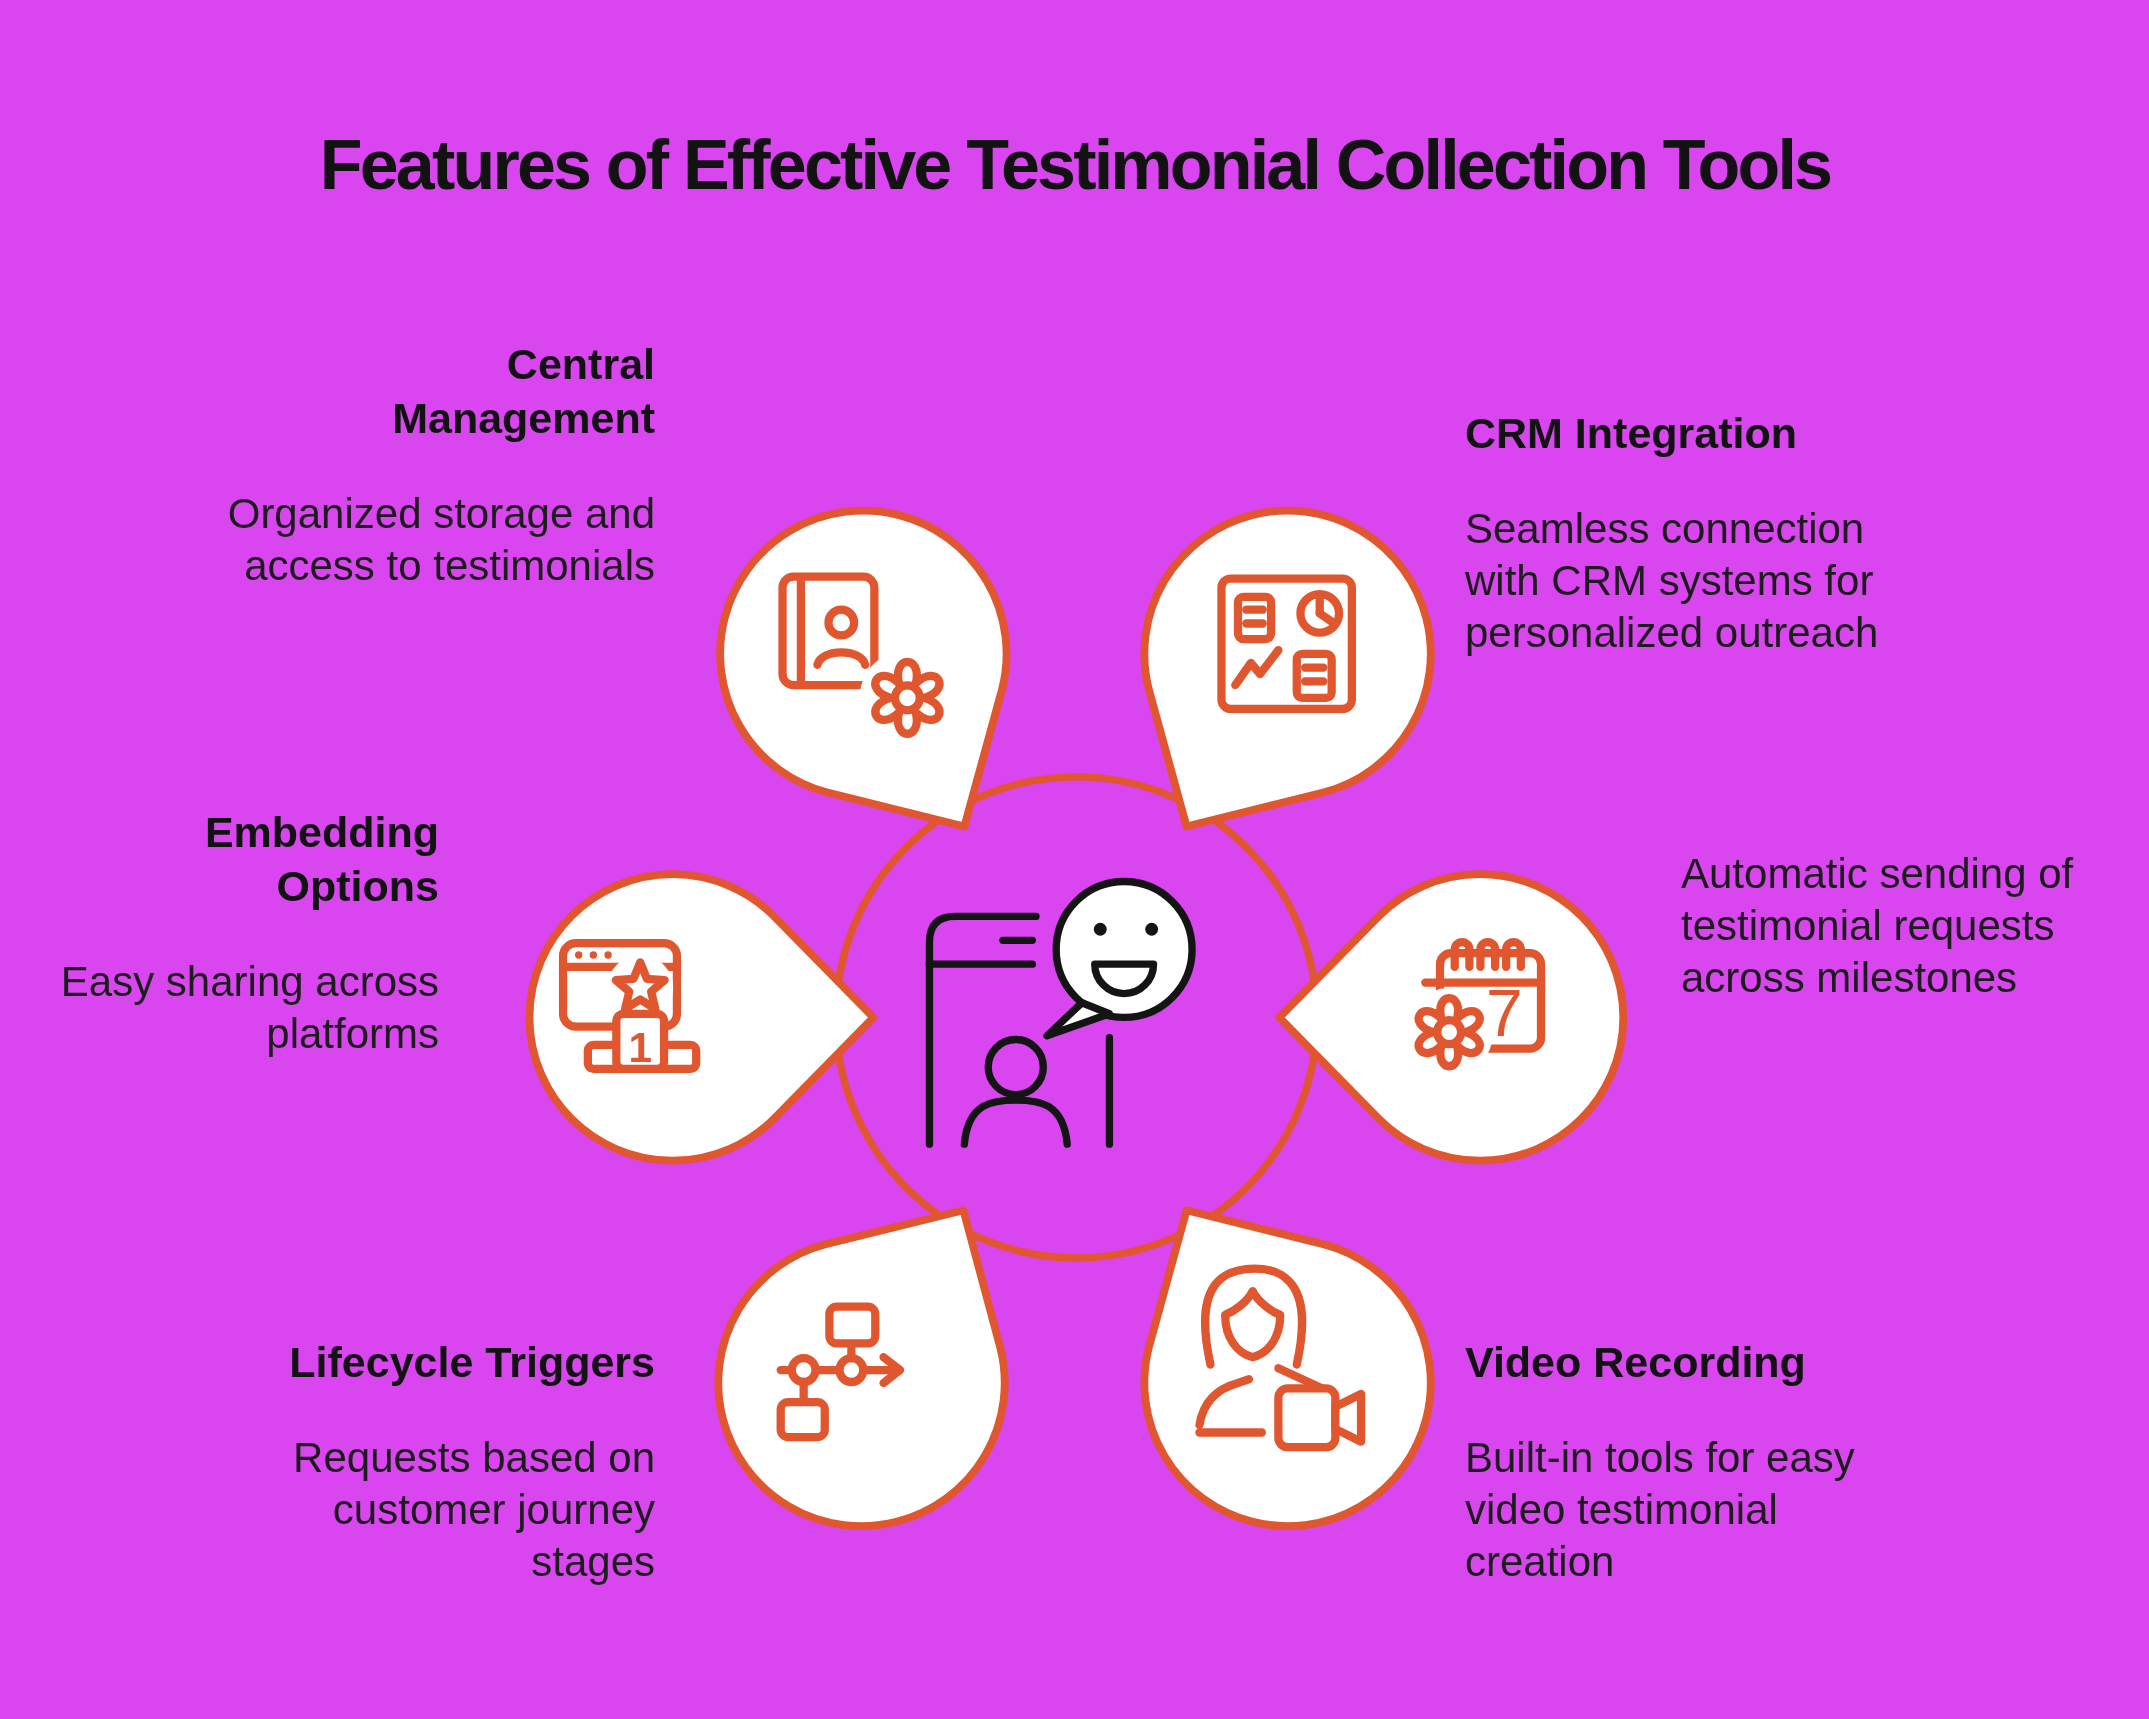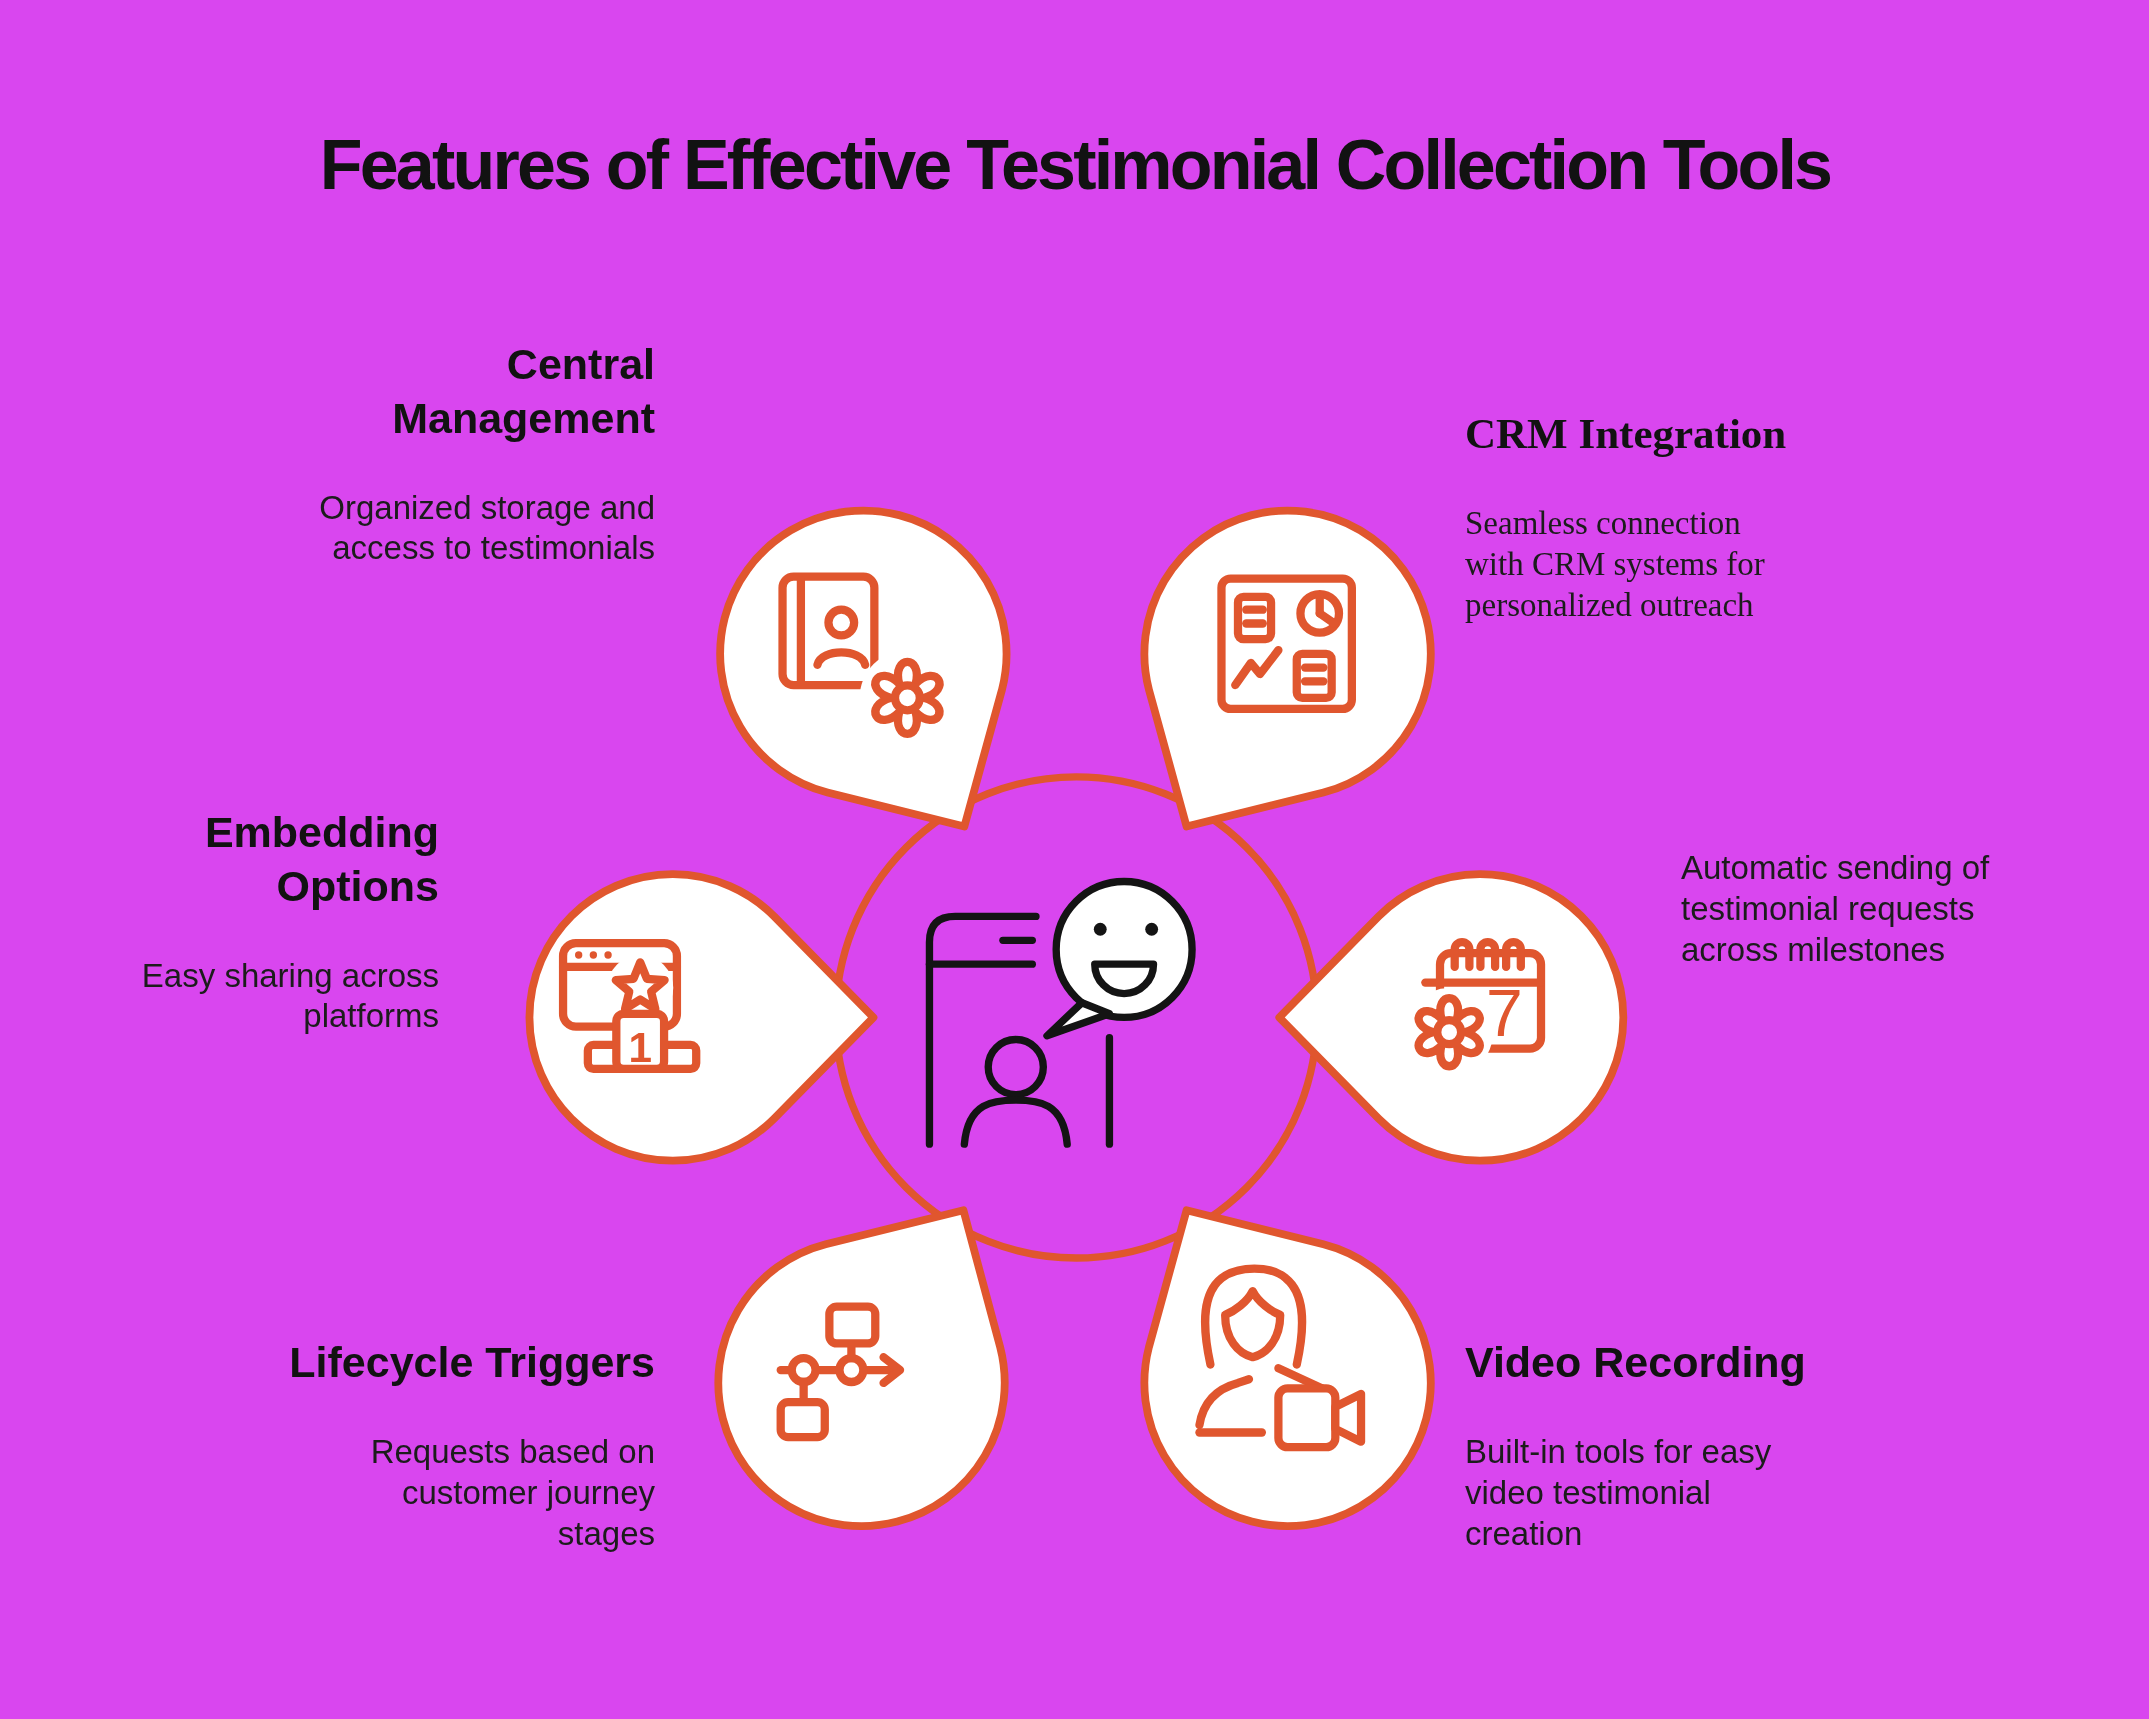--- a/index.html
+++ b/index.html
@@ -18,24 +18,24 @@
   .mask{fill:#fff;stroke:none;}
   .k{stroke:#141414;fill:none;stroke-width:8;stroke-linecap:round;stroke-linejoin:round;}
   .kw{stroke:#141414;fill:#fff;stroke-width:8;stroke-linecap:round;stroke-linejoin:round;}
   .kf{fill:#141414;stroke:none;}
   text.num{fill:var(--accent);font-family:"Liberation Sans",sans-serif;}
   .feature{position:absolute;}
   .ta-r{text-align:right;}
   .ta-l{text-align:left;}
   .f-title{font-size:43px;font-weight:700;color:var(--ink);line-height:1.25;
            white-space:pre-line;margin:0;}
-  .f-desc{font-size:33px;font-weight:400;color:#1c1c1c;line-height:1.24;
+  .f-desc{font-size:42px;font-weight:400;color:#1c1c1c;line-height:1.24;
           white-space:pre-line;margin:42px 0 0 0;}
   .f-tl{top:338px;right:1495px;width:514px;}
-  .f-tr{top:407px;left:1465px;width:569px;font-family:Liberation Serif, serif;}
+  .f-tr{top:407px;left:1465px;width:569px;}
   .f-l{top:806px;right:1711px;width:441px;}
   .f-r{top:806px;left:1681px;width:459px;}
   .f-bl{top:1336px;right:1495px;width:514px;}
   .f-br{top:1336px;left:1465px;width:569px;}
 </style>
 </head>
 <body>
 
 <div class="canvas">
 

